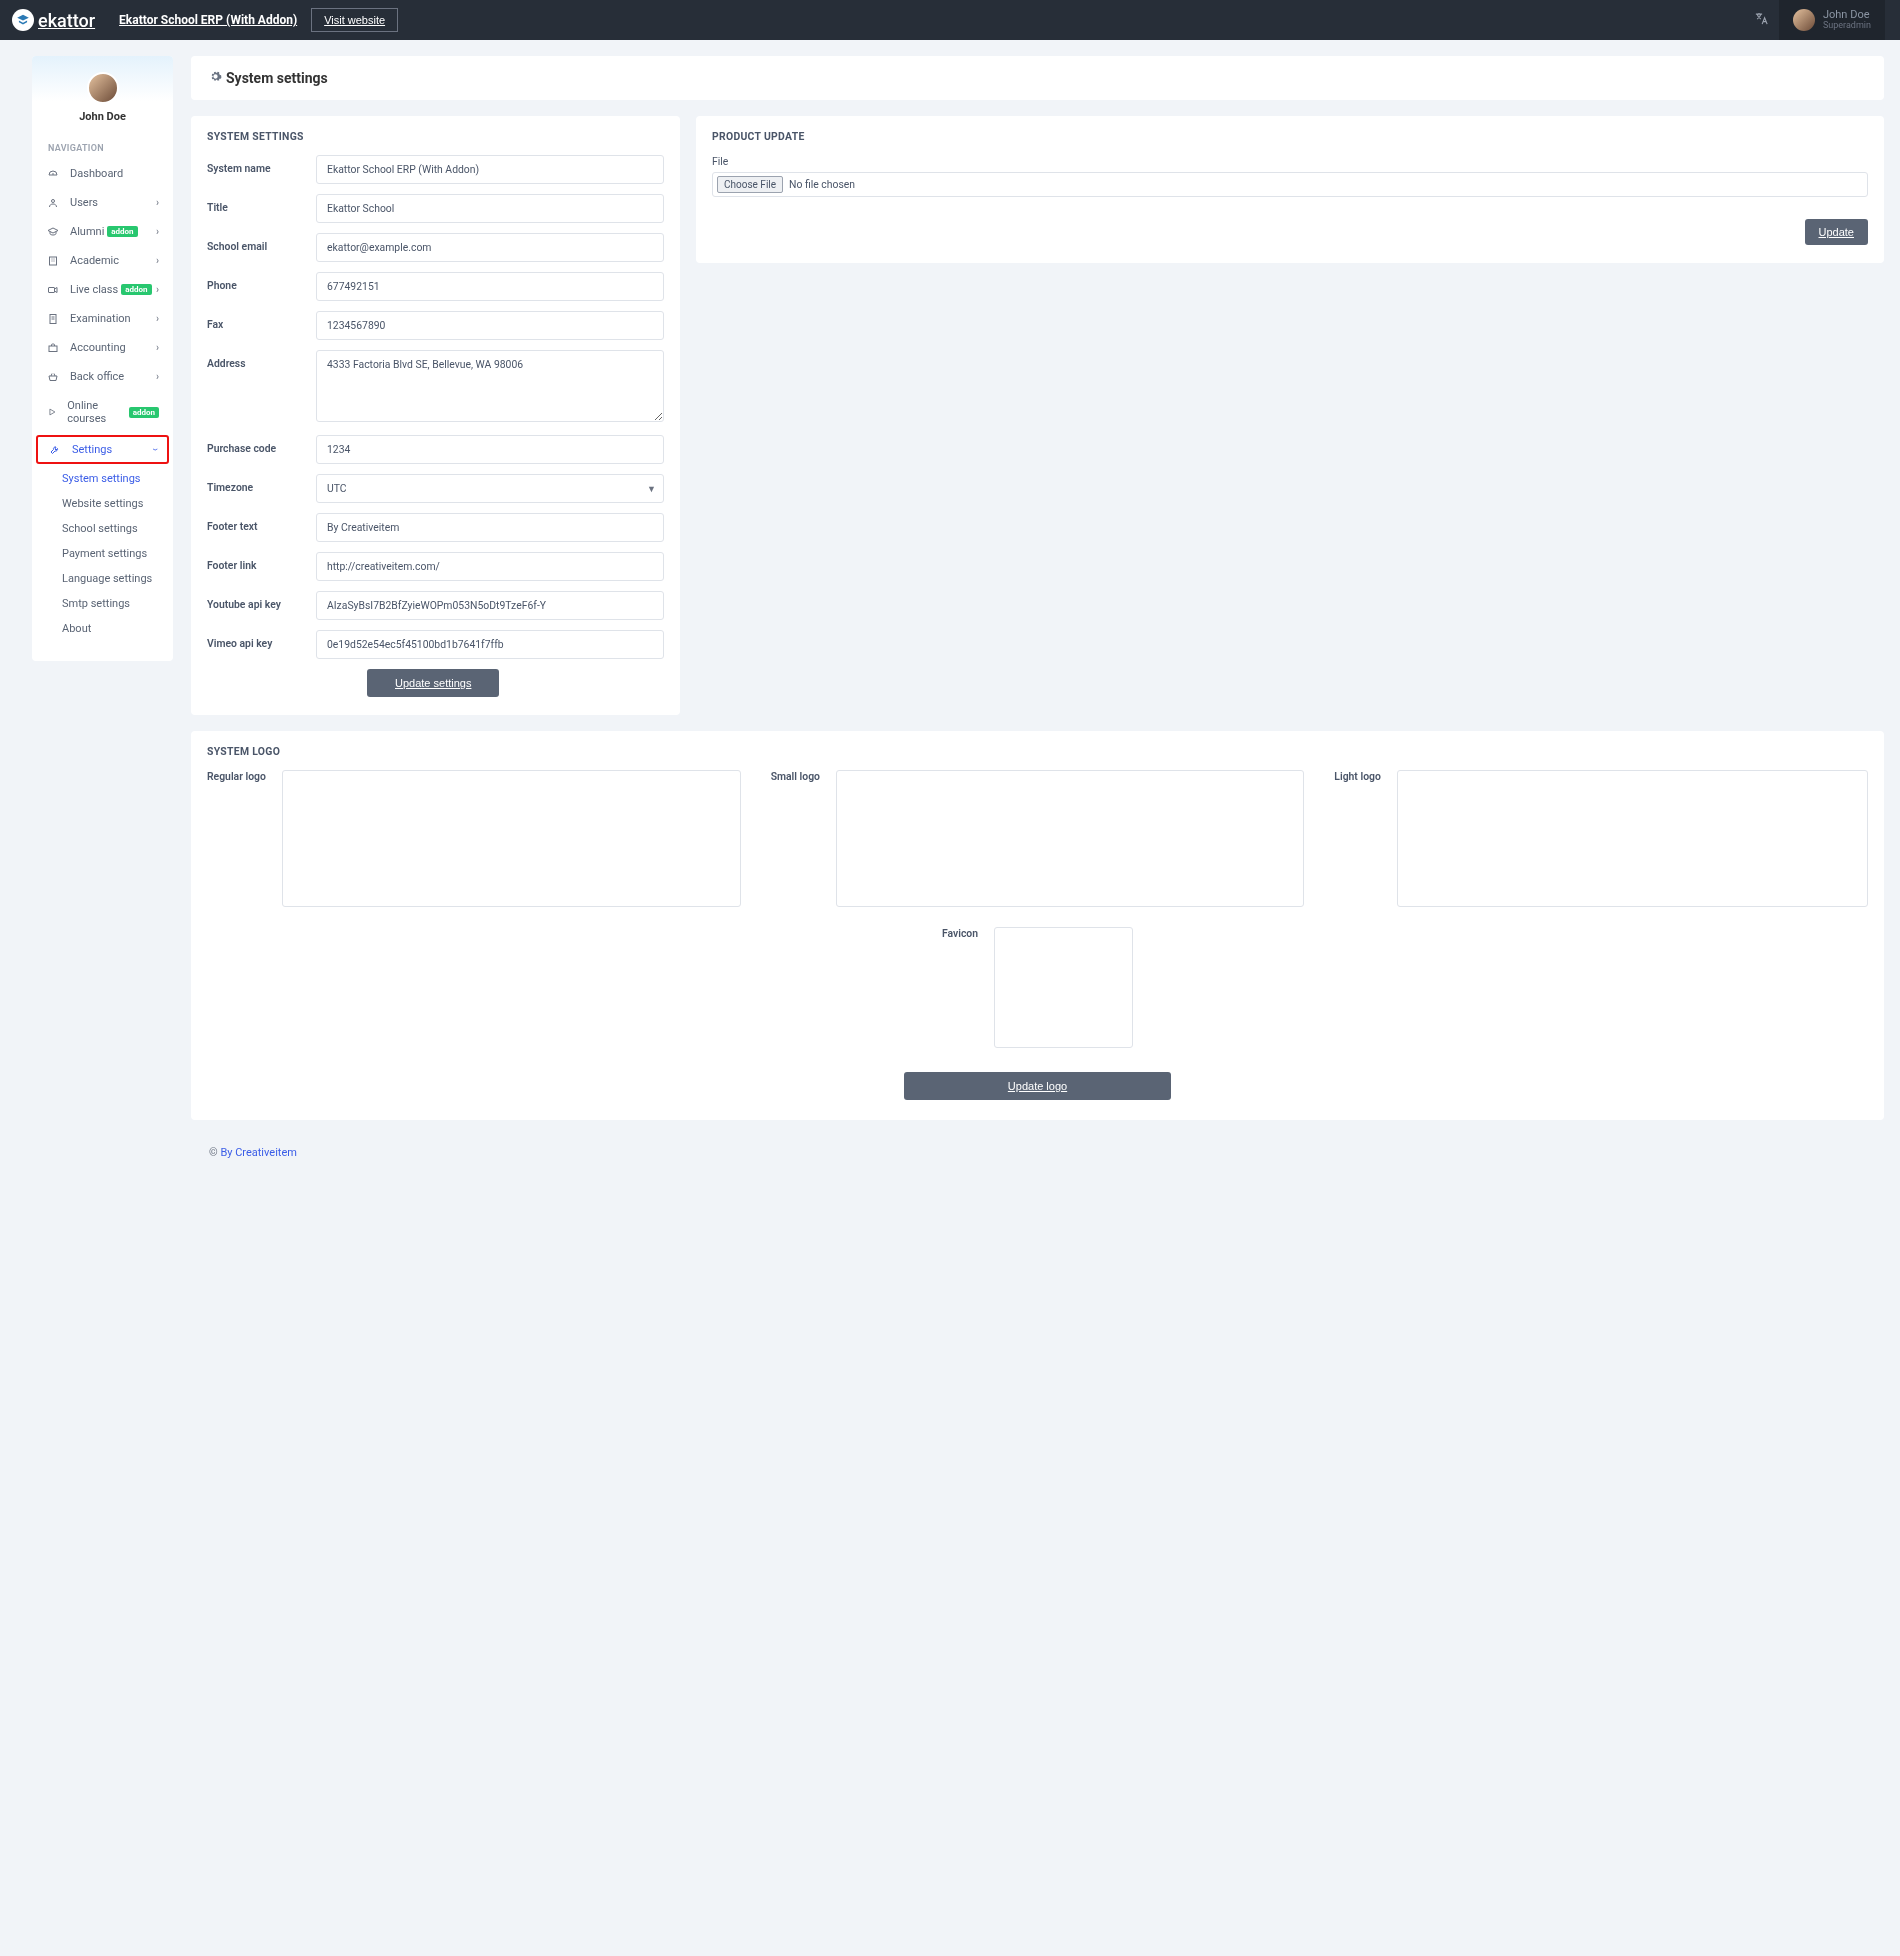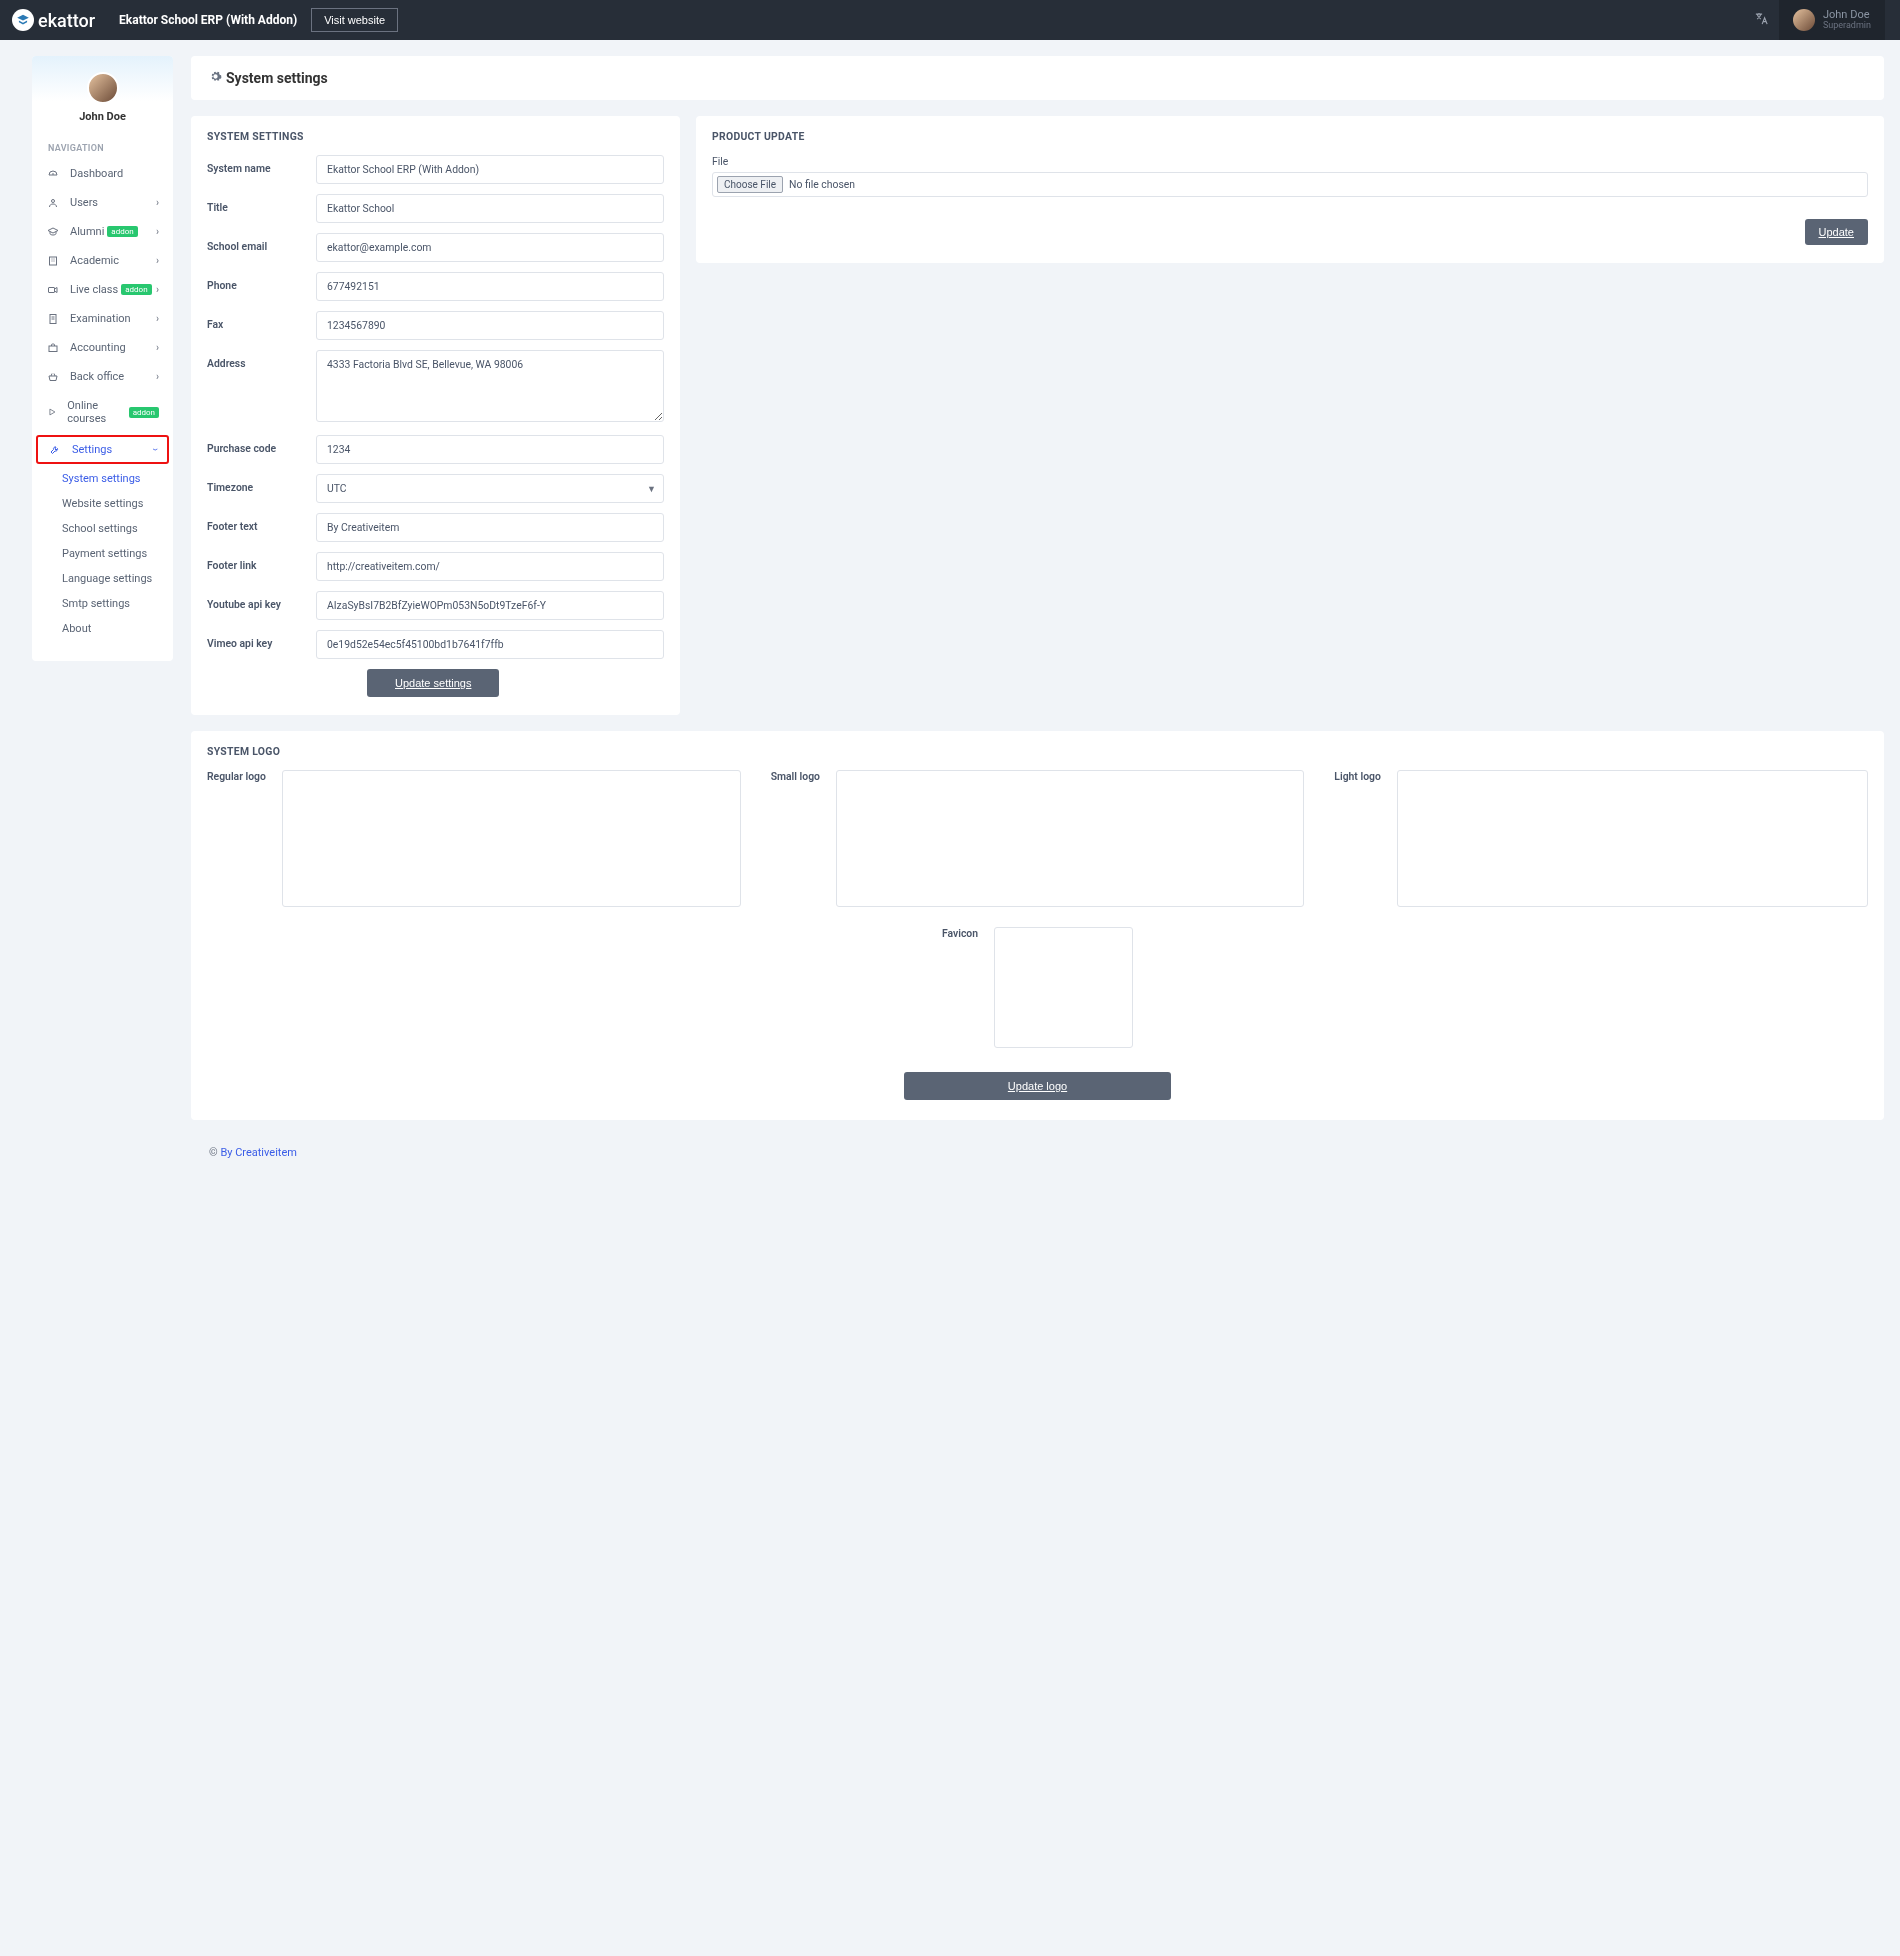--- a/index.html
+++ b/index.html
@@ -10,21 +10,21 @@
   font-size: 13px;
 }
 .topbar {
   height: 40px;
   background: #272e38;
   display: flex;
   align-items: center;
   padding: 0 15px 0 0;
   color: #fff;
 }
-.topbar-left { display: flex; align-items: center; }
+.topbar-left { display: flex; align-items: center; text-decoration: underline; }
 .logo-wrap { display: flex; align-items: center; padding: 0 12px; }
 .brand-logo { width: 22px; height: 22px; border-radius: 50%; background:#fff; display:flex; align-items:center; justify-content:center; margin-right:4px;}
 .brand-logo svg{width:14px;height:14px;}
 .brand-text { font-size: 18px; font-weight: 500; color:#fff; letter-spacing:0;}
 .app-title { font-size: 12px; font-weight:700; margin-left: 12px; color:#fff;}
 .visit-btn { margin-left: 14px; border: 1px solid #6b7280; background: transparent; color: #fff; font-size: 11px; padding: 5px 12px; border-radius: 0; cursor:pointer;}
 .topbar-right { margin-left: auto; display:flex; align-items:center;}
 .lang-icon { color:#9ca3af; margin-right:10px; font-size:15px;}
 .user-area { display:flex; align-items:center; background:#1f252d; padding:4px 14px; height:40px;}
 .avatar { width:22px;height:22px;border-radius:50%; background: linear-gradient(135deg,#e5c29f,#6b4a37); margin-right:8px;}
@@ -38,21 +38,21 @@
 .sidebar-avatar{ width:32px;height:32px;border-radius:50%;background:linear-gradient(135deg,#e5c29f,#6b4a37); margin:0 auto 6px; border:2px solid #fff;}
 .sidebar-username { font-size:11px; font-weight:700; color:#333;}
 .nav-heading { font-size:9px; color:#9ca3af; font-weight:600; letter-spacing:0.3px; padding: 12px 16px 6px;}
 .nav-item { display:flex; align-items:center; padding: 8px 14px; font-size:11px; color:#5a6474; cursor:pointer; position:relative;}
 .nav-item .ic{ width:14px; margin-right:10px; color:#6b7280; display:flex; align-items:center; justify-content:center;}
 .nav-item .chev{ margin-left:auto; color:#6b7280; font-size:10px;}
 .nav-item.settings-hl { border:2px solid #e11; border-radius:3px; margin:2px 4px; padding:6px 10px;}
 .nav-item.settings-hl .label{ color:#3b5de7;}
 .nav-item.settings-hl .ic{color:#3b5de7;}
 .nav-item.settings-hl .chev{ color:#3b5de7;}
-.addon-badge{ background:#28c76f; color:#fff; font-size:8px; padding:1px 4px; border-radius:2px; margin-left:3px; font-weight:400;}
+.addon-badge{ background:#28c76f; color:#fff; font-size:8px; padding:1px 4px; border-radius:2px; margin-left:3px; font-weight:700;}
 .sub-items { padding-left: 30px;}
 .sub-item { font-size:11px; color:#5a6474; padding:6px 0; cursor:pointer;}
 .sub-item.active{ color:#3b5de7;}
 
 .content { flex:1; min-width:0;}
 .page-title-card { background:#fff; border-radius:4px; padding: 14px 18px; margin-bottom:16px; display:flex; align-items:center;}
 .page-title-card .gear{ margin-right:4px; color:#5a6474;}
 .page-title-card h1{ font-size:14px; font-weight:700; color:#333;}
 
 .two-col{ display:flex; gap:16px; margin-bottom:16px; align-items:flex-start;}

